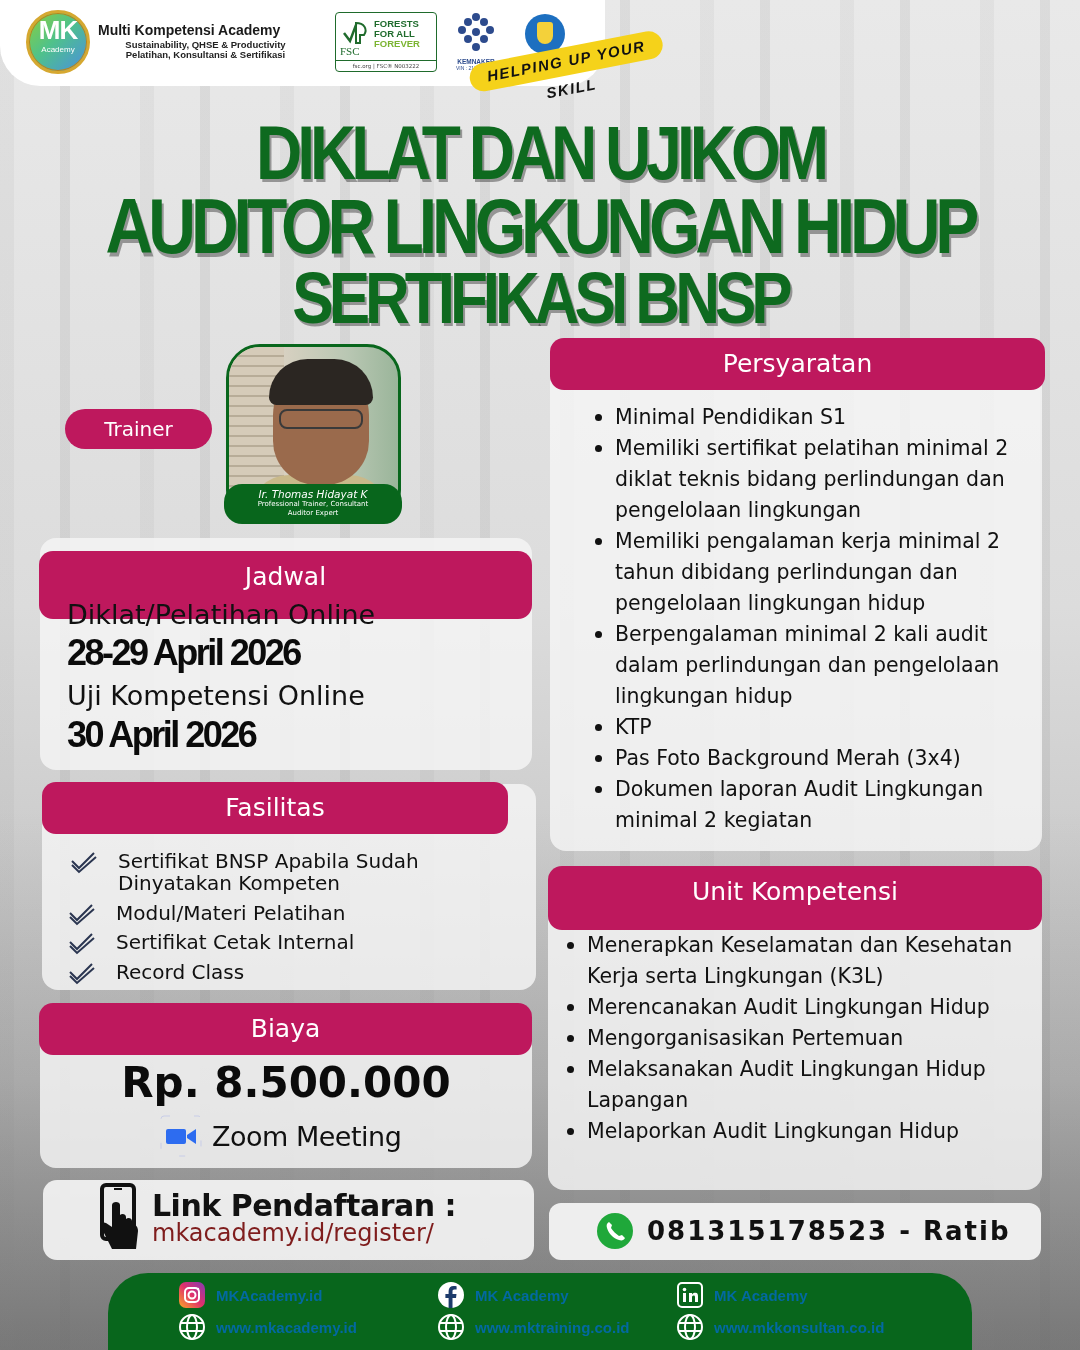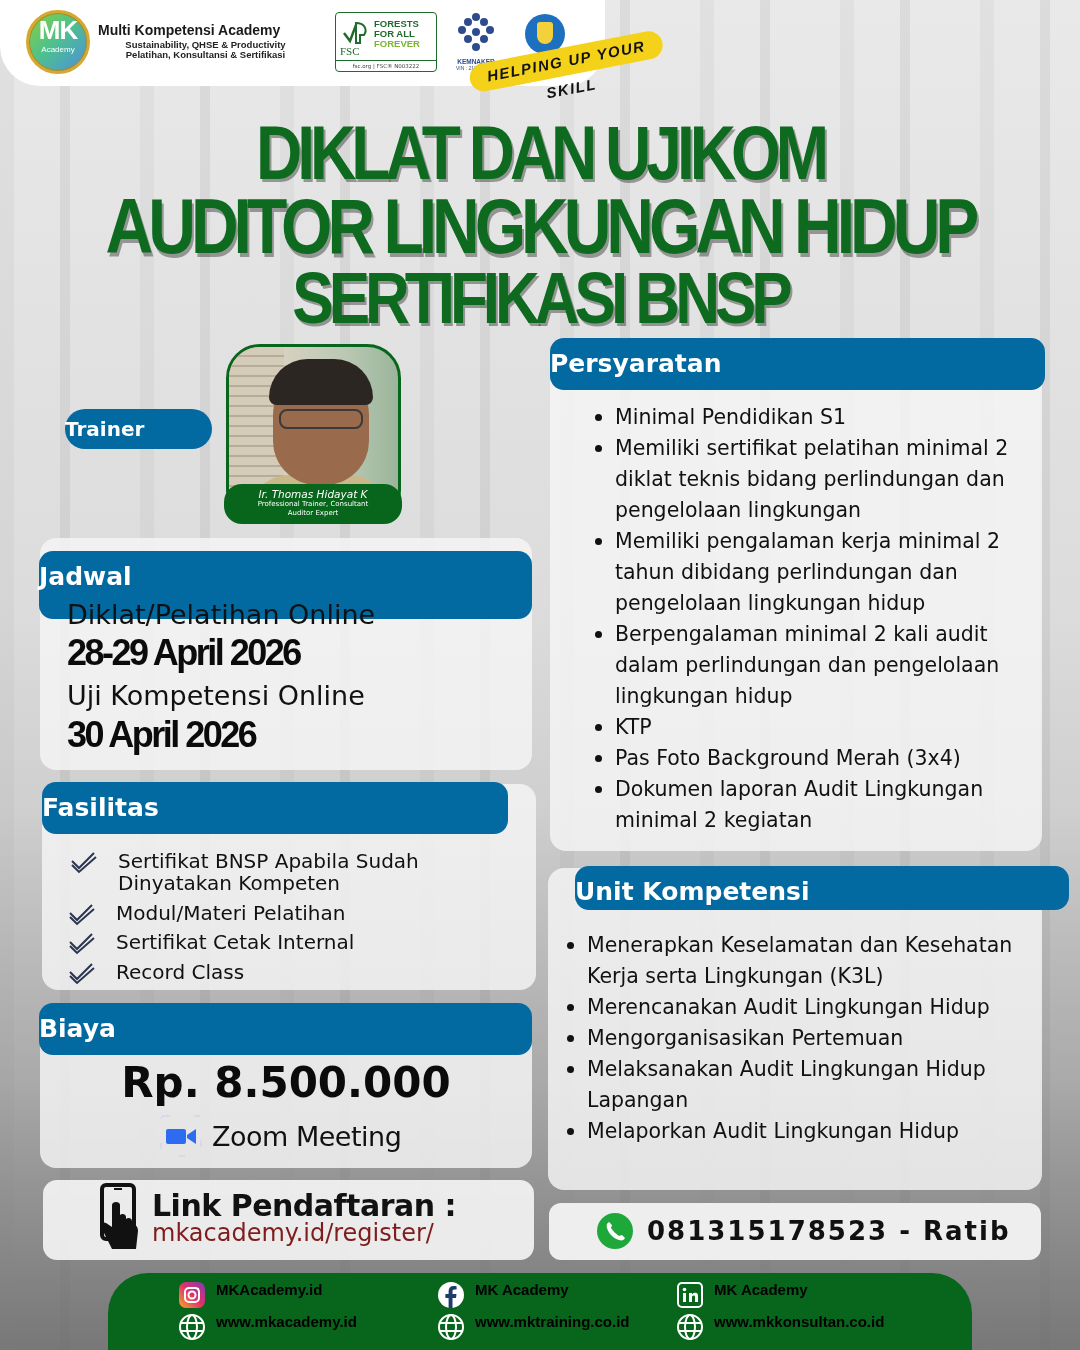--- a/index.html
+++ b/index.html
@@ -60,22 +60,22 @@
     font-family: "Liberation Sans", sans-serif; font-weight: 700; color: #0e6a1f;
     letter-spacing: -5px; text-shadow: 2px 3px 0 rgba(0,0,0,0.35);
     transform: scaleY(1.18);
   }
   .title.l1 { top: 116px; font-size: 64px; }
   .title.l2 { top: 188px; font-size: 66px; }
   .title.l3 { top: 262px; font-size: 62px; }
 
   
   .bar {
-    background: #0369a1; color: #fff; border-radius: 14px;
-    font-family: "DejaVu Sans", sans-serif; font-weight: 700; 
+    background: #be185d; color: #fff; border-radius: 14px;
+    font-family: "DejaVu Sans", sans-serif; font-weight: 400; text-align: center;
   }
   .panel { background: rgba(245,245,245,0.82); border-radius: 16px; }
 
   
   .trainer-pill { left: 65px; top: 409px; width: 147px; height: 40px; border-radius: 20px; font-size: 20px; line-height: 40px; }
   .photo-frame {
     left: 226px; top: 344px; width: 175px; height: 180px;
     border-radius: 34px; border: 3px solid #08661c; overflow: hidden;
     background: linear-gradient(90deg, #cfc6b6 0%, #d9d1c2 30%, #b9c7b3 70%, #9ab59a 100%);
   }
@@ -118,31 +118,31 @@
   
   .per-panel { left: 550px; top: 341px; width: 492px; height: 510px; }
   .per-bar { left: 550px; top: 338px; width: 495px; height: 52px; font-size: 25px; line-height: 52px; }
   ul.list { list-style: none; font-family: "DejaVu Sans", sans-serif; color: #111; }
   ul.list li { position: relative; padding-left: 22px; }
   ul.list li::before { content: ""; position: absolute; left: 2px; top: 12px; width: 7px; height: 7px; border-radius: 50%; background: #111; }
   .per-list { left: 593px; top: 402px; width: 440px; font-size: 20.5px; line-height: 31px; }
 
   
   .unit-panel { left: 548px; top: 868px; width: 494px; height: 322px; }
-  .unit-bar { left: 548px; top: 866px; width: 494px; height: 44px; font-size: 25px; line-height: 52px; margin-left: 27px; }
+  .unit-bar { left: 548px; top: 866px; width: 494px; height: 64px; font-size: 25px; line-height: 52px; }
   .unit-list { left: 565px; top: 930px; width: 470px; font-size: 20.5px; line-height: 31px; }
 
   
   .phone-panel { left: 549px; top: 1203px; width: 492px; height: 57px; background: rgba(243,243,243,0.95); border-radius: 12px; }
   .phone-row { left: 597px; top: 1213px; display: flex; align-items: center; gap: 14px; }
   .phone-row .ptext { font-family: "DejaVu Sans", sans-serif; font-weight: 700; font-size: 26px; letter-spacing: 2px; color: #111; }
 
   
   .footer { left: 108px; top: 1273px; width: 864px; height: 90px; background: #08661c; border-radius: 40px 40px 0 0; }
-  .f-item { display: flex; gap: 10px; font-family: "Liberation Sans", sans-serif; font-weight: 700; font-size: 15px; color: #000000; }
+  .f-item { display: flex; align-items: center; gap: 10px; font-family: "Liberation Sans", sans-serif; font-weight: 700; font-size: 15px; color: #0369a1; }
 </style>
 </head>
 <body>
 
 <div class="abs header-card"></div>
 <div class="abs mk-logo">
   <div class="mk">MK</div>
   <div class="ac">Academy</div>
 </div>
 <div class="abs brand-name">Multi Kompetensi Academy</div>

